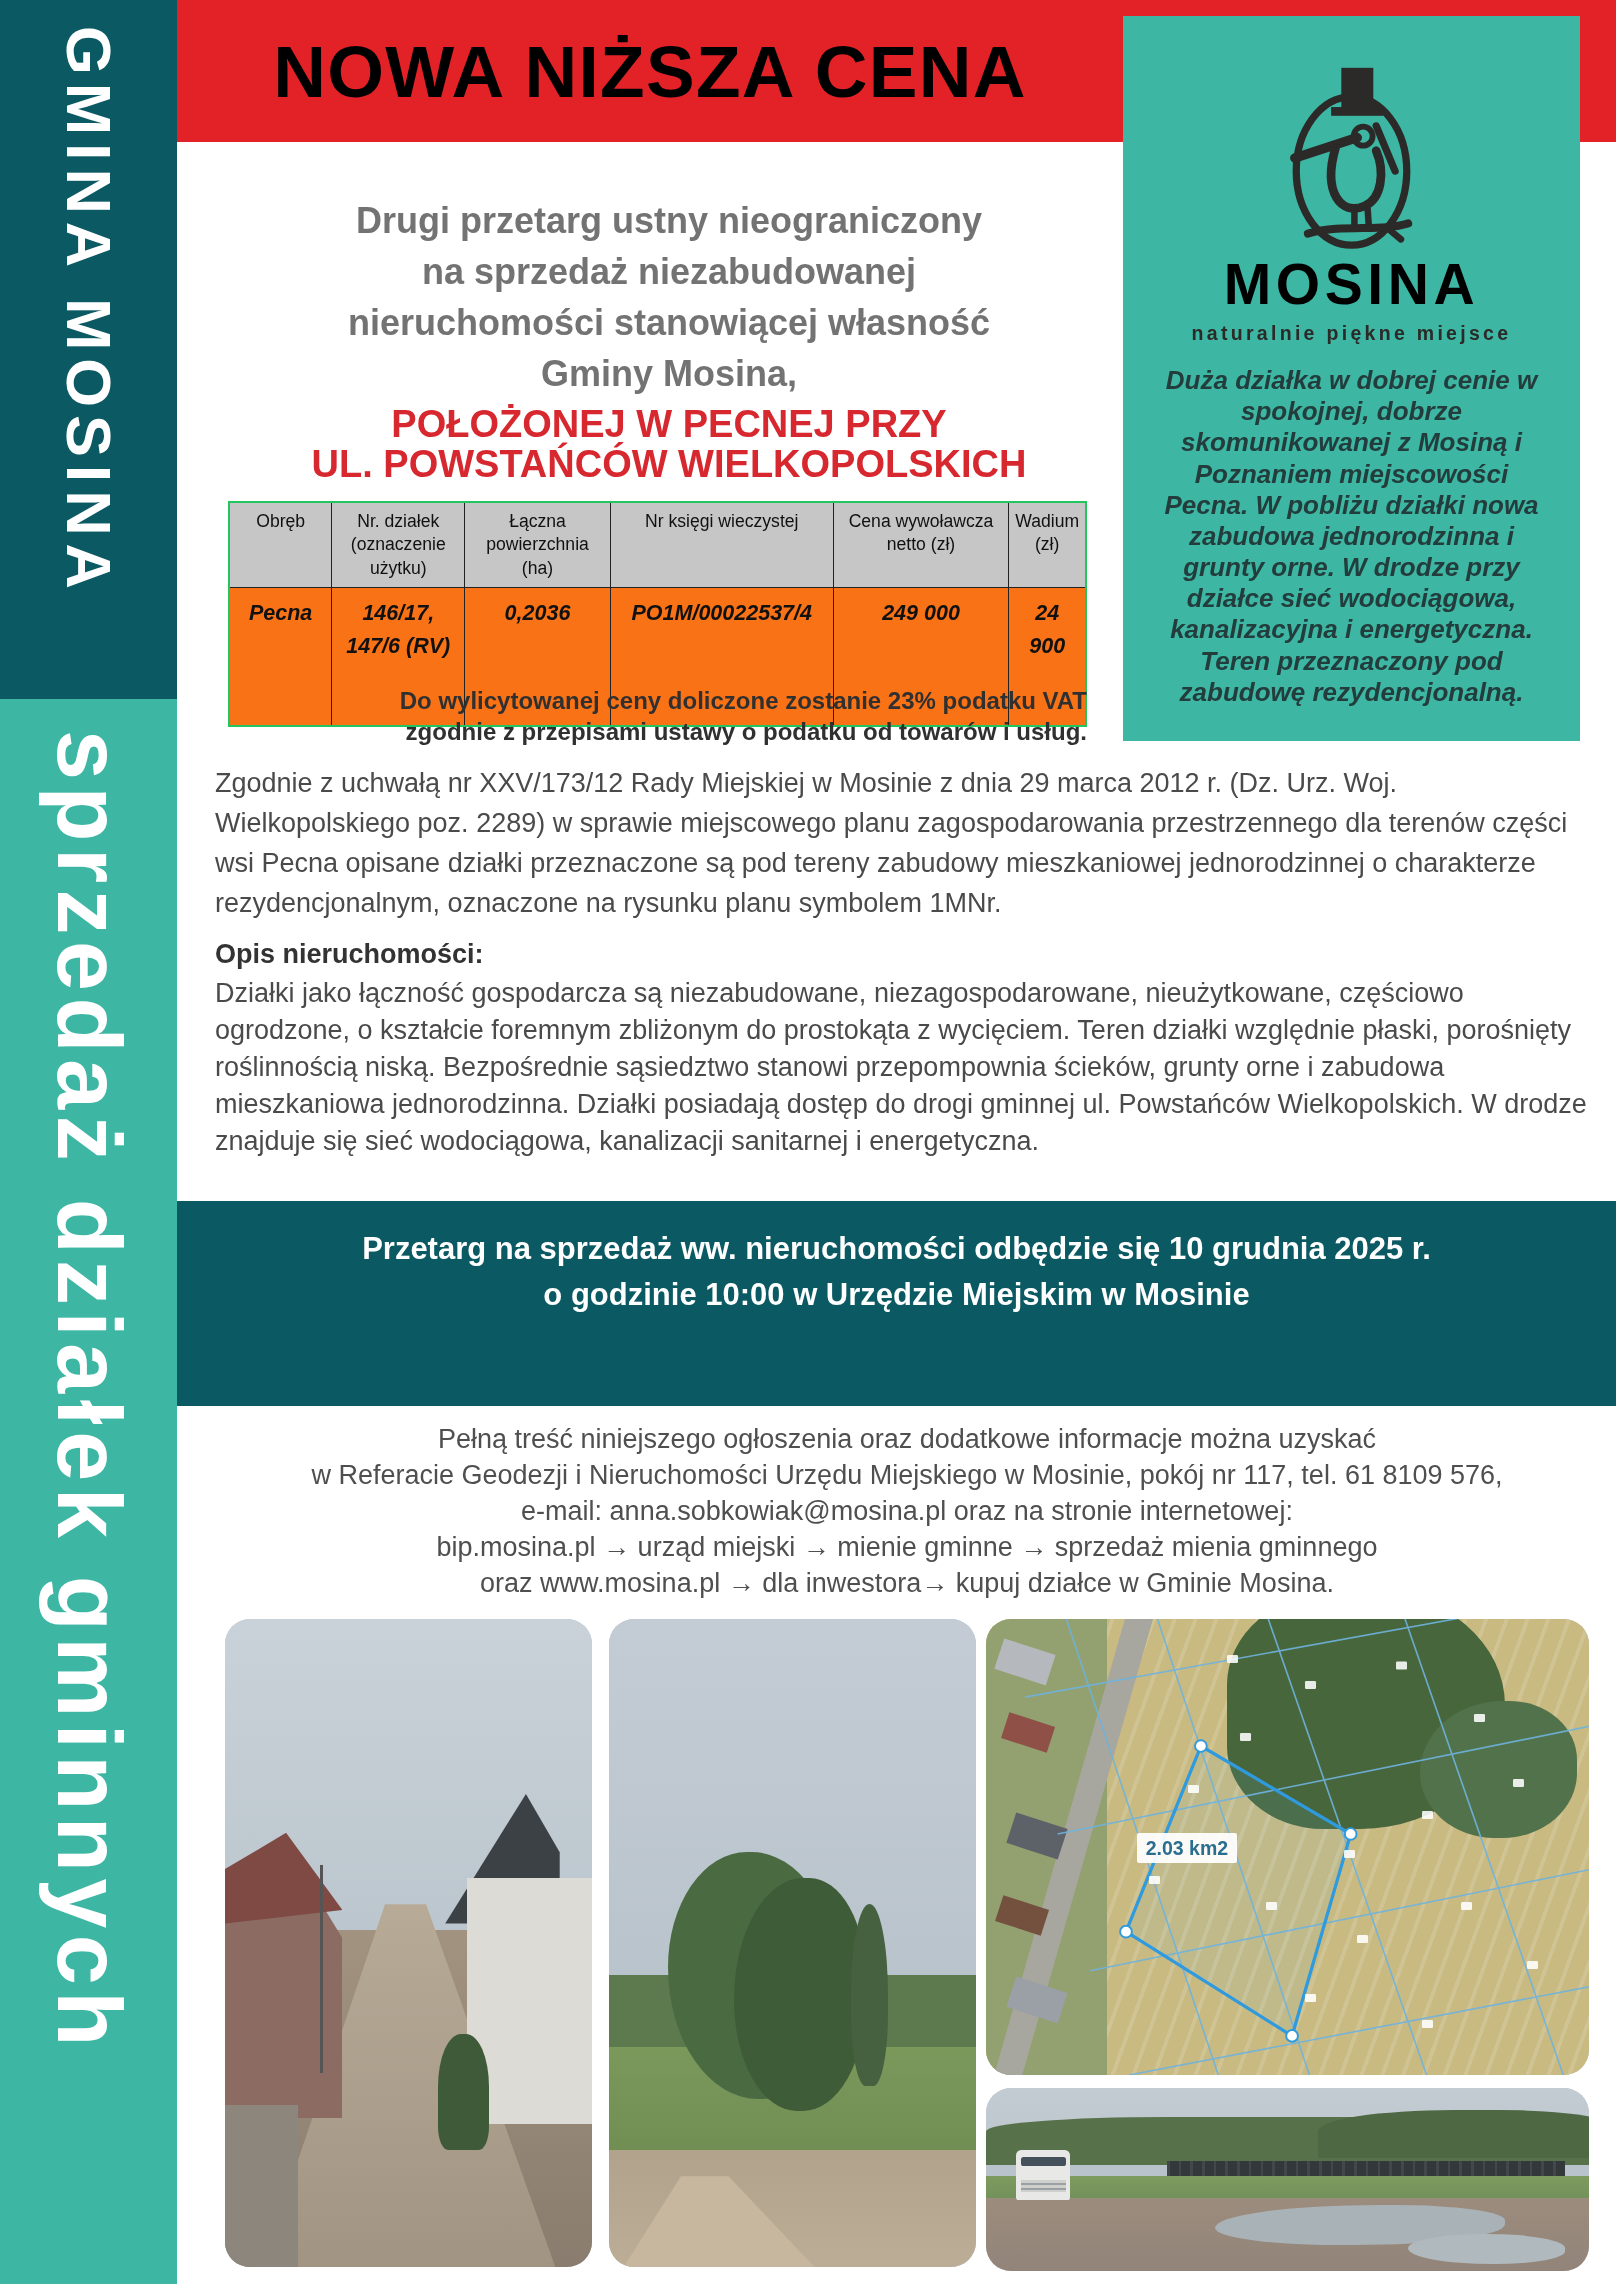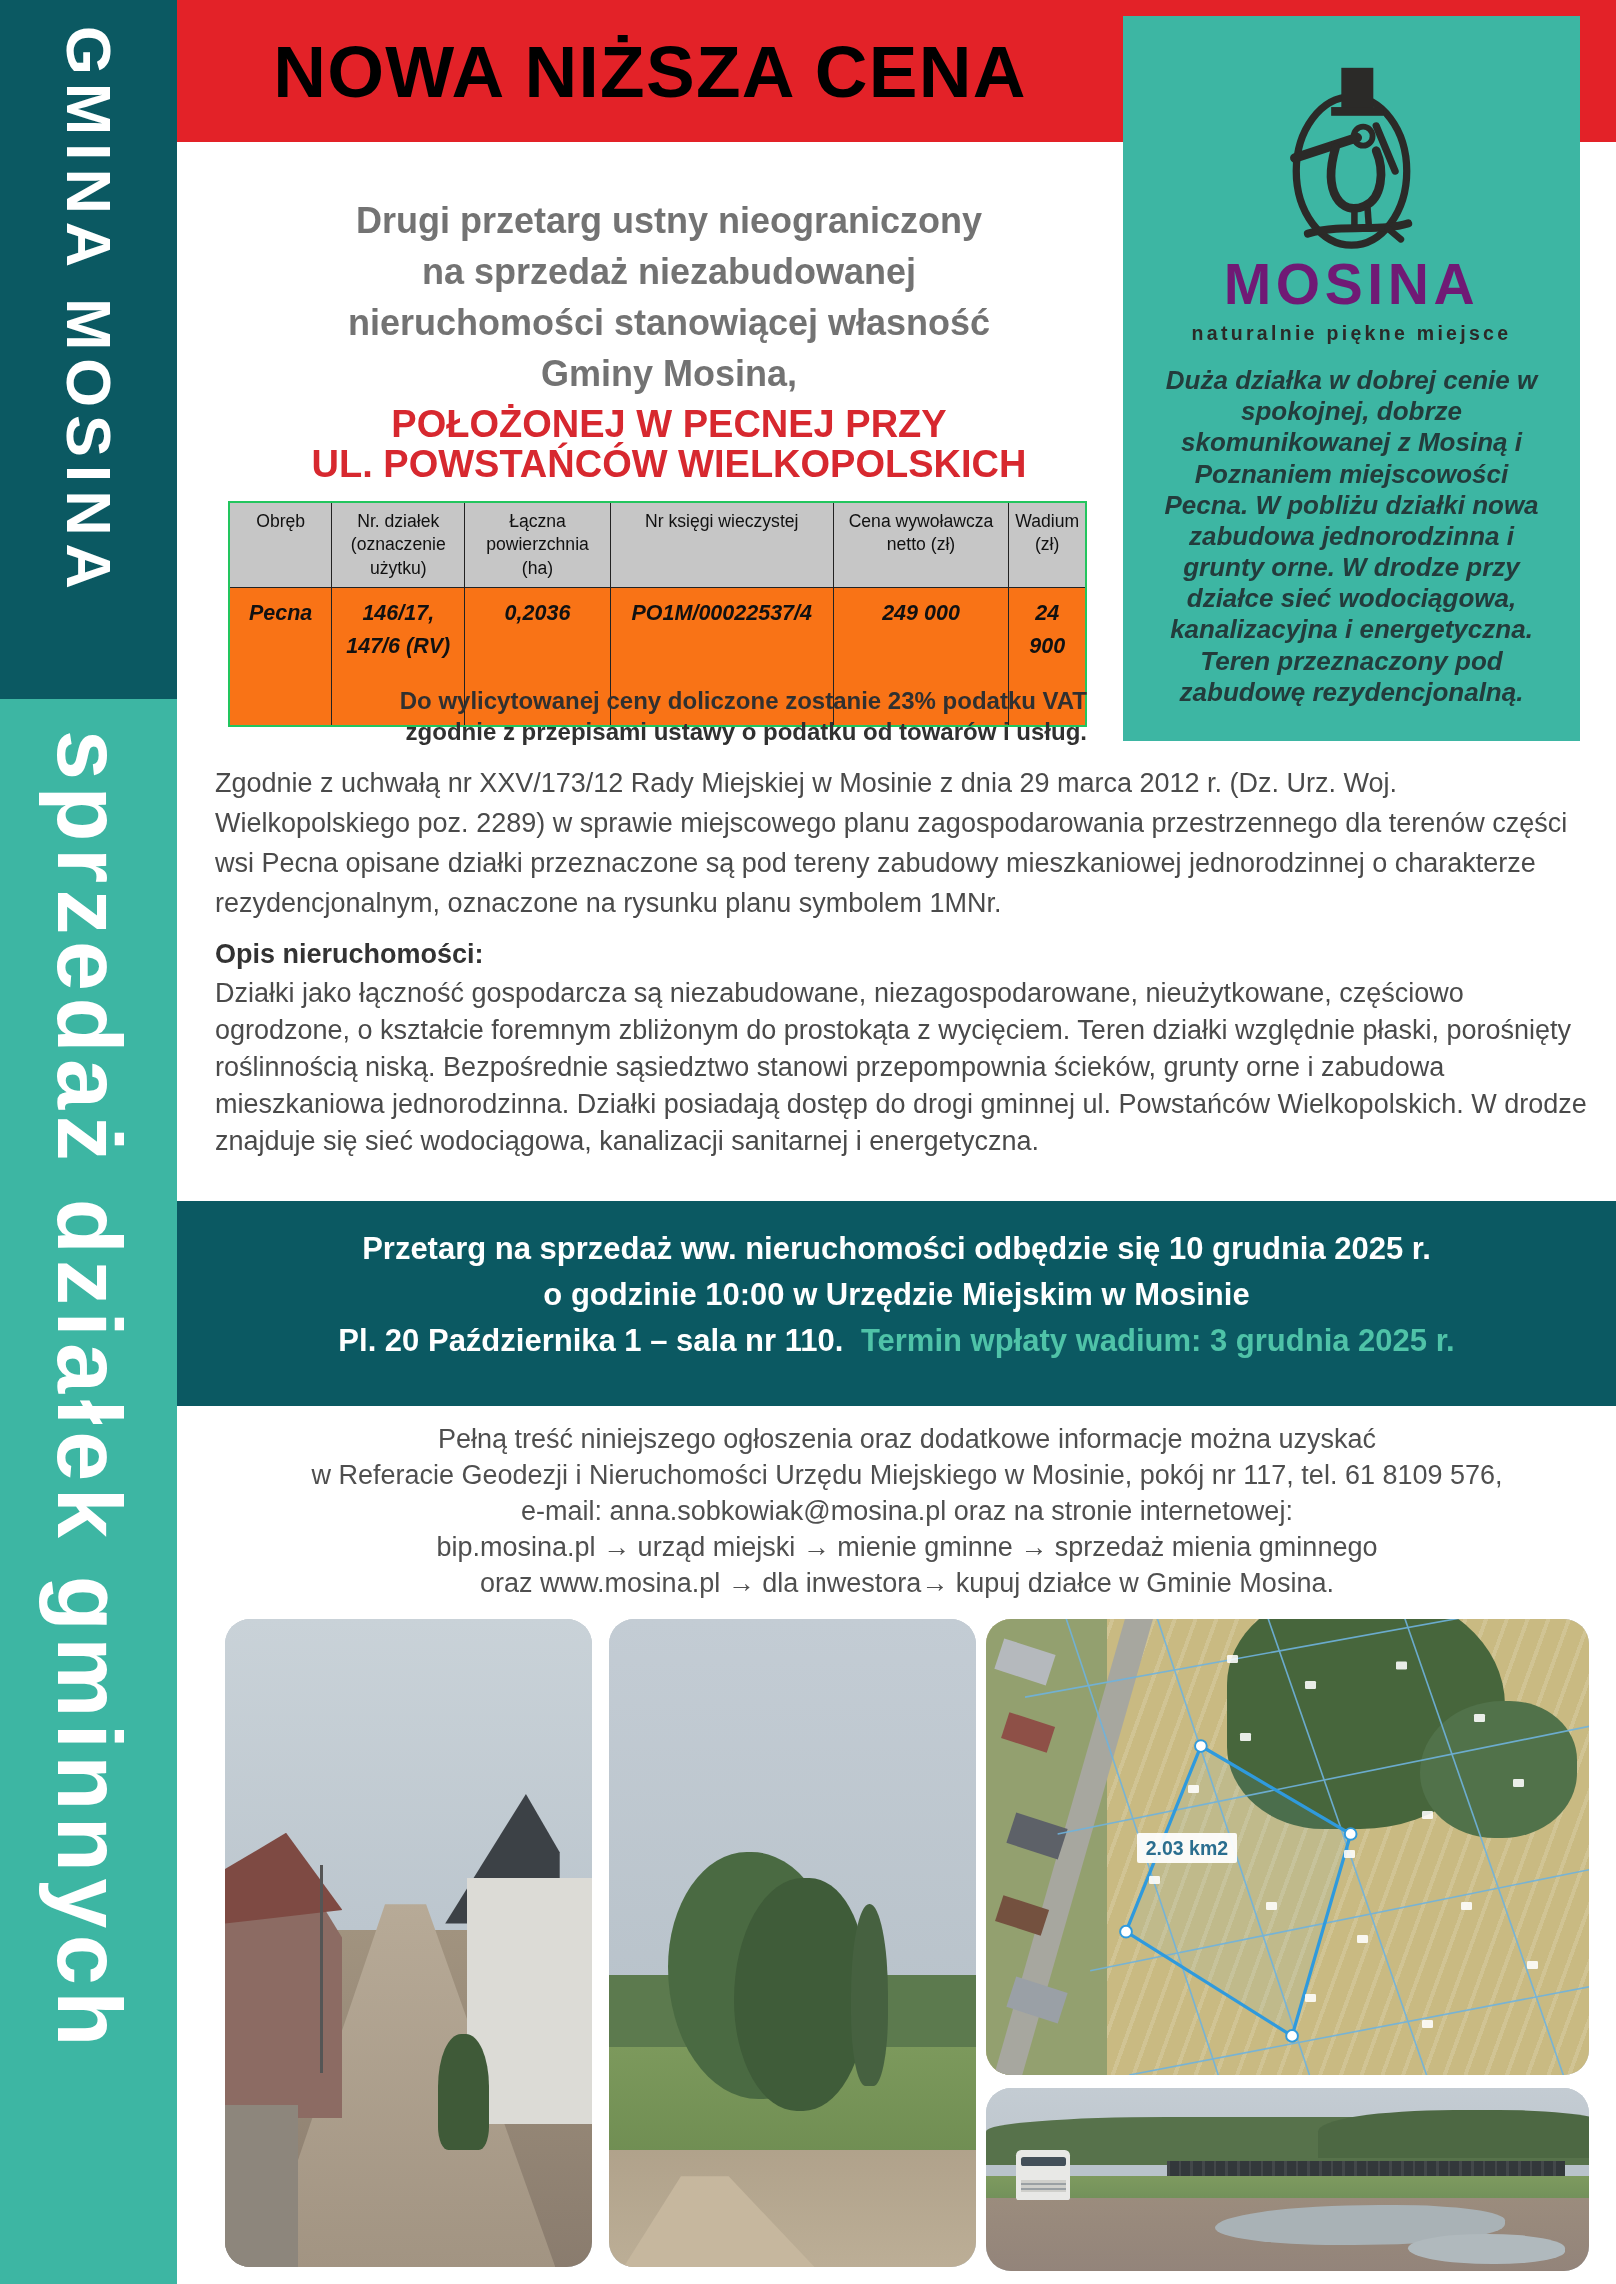--- a/index.html
+++ b/index.html
@@ -17,21 +17,21 @@
   
   .top-banner{position:absolute;left:177px;top:0;width:1439px;height:142px;background:#e32228;}
   .top-banner-title{position:absolute;left:0;top:0;width:946px;height:100%;
         display:flex;align-items:center;justify-content:center;
         color:#000000;font-size:73px;font-weight:800;letter-spacing:1.3px;}
 
   
   .logo-box{position:absolute;left:1123px;top:16.3px;width:457px;height:725px;
         background:#3db6a3;text-align:center;padding-top:46px;box-sizing:border-box;}
   .bird-svg{width:195px;height:189px;display:block;margin:0 auto;}
-  .logo-name{font-size:57px;font-weight:800;color:#701a75;letter-spacing:4.6px;line-height:1;margin-top:5.2px;}
+  .logo-name{font-size:57px;font-weight:800;color:#000000;letter-spacing:4.6px;line-height:1;margin-top:5.2px;}
   .logo-tagline{font-size:19.5px;font-weight:700;color:#2b2a28;letter-spacing:3.3px;margin-top:9px;}
   .promo{margin:19.5px 27px 0;font-size:26px;line-height:1.2;font-style:italic;font-weight:600;color:#233c3c;}
 
   
   .heading-green{position:absolute;left:215px;top:195px;width:908px;text-align:center;
         color:#737373;font-size:36px;font-weight:800;line-height:51px;}
   .heading-red{position:absolute;left:215px;top:404px;width:908px;text-align:center;
         color:#d7282f;font-size:38px;font-weight:800;line-height:40px;}
 
   
@@ -222,24 +222,20 @@
   </div>
 
   <div class="para1">Zgodnie z uchwałą nr XXV/173/12 Rady Miejskiej w Mosinie z dnia 29 marca 2012 r. (Dz. Urz. Woj. Wielkopolskiego poz. 2289) w sprawie miejscowego planu zagospodarowania przestrzennego dla terenów części wsi Pecna opisane działki przeznaczone są pod tereny zabudowy mieszkaniowej jednorodzinnej o charakterze rezydencjonalnym, oznaczone na rysunku planu symbolem 1MNr.</div>
 
   <div class="opis-heading">Opis nieruchomości:</div>
   <div class="para2">Działki jako łączność gospodarcza są niezabudowane, niezagospodarowane, nieużytkowane, częściowo ogrodzone, o kształcie foremnym zbliżonym do prostokąta z wycięciem. Teren działki względnie płaski, porośnięty roślinnością niską. Bezpośrednie sąsiedztwo stanowi przepompownia ścieków, grunty orne i zabudowa mieszkaniowa jednorodzinna. Działki posiadają dostęp do drogi gminnej ul. Powstańców Wielkopolskich. W drodze znajduje się sieć wodociągowa, kanalizacji sanitarnej i energetyczna.</div>
 
   <div class="auction-banner">
     <div>Przetarg na sprzedaż ww. nieruchomości odbędzie się 10 grudnia 2025 r.</div>
     <div>o godzinie 10:00 w Urzędzie Miejskim w Mosinie</div>
-    <div>
-      <span class="auction-prefix">Pl. 20 Października 1 – sala nr 110.</span>
-      <span class="auction-highlight">Termin wpłaty wadium: 3 grudnia 2025 r.</span>
-    </div>
   </div>
 
   <div class="contact">
     <div>Pełną treść niniejszego ogłoszenia oraz dodatkowe informacje można uzyskać</div>
     <div>w Referacie Geodezji i Nieruchomości Urzędu Miejskiego w Mosinie, pokój nr 117, tel. 61 8109 576,</div>
     <div>e-mail: anna.sobkowiak@mosina.pl oraz na stronie internetowej:</div>
     <div>bip.mosina.pl → urząd miejski → mienie gminne → sprzedaż mienia gminnego</div>
     <div>oraz www.mosina.pl → dla inwestora→ kupuj działce w Gminie Mosina.</div>
   </div>
 

